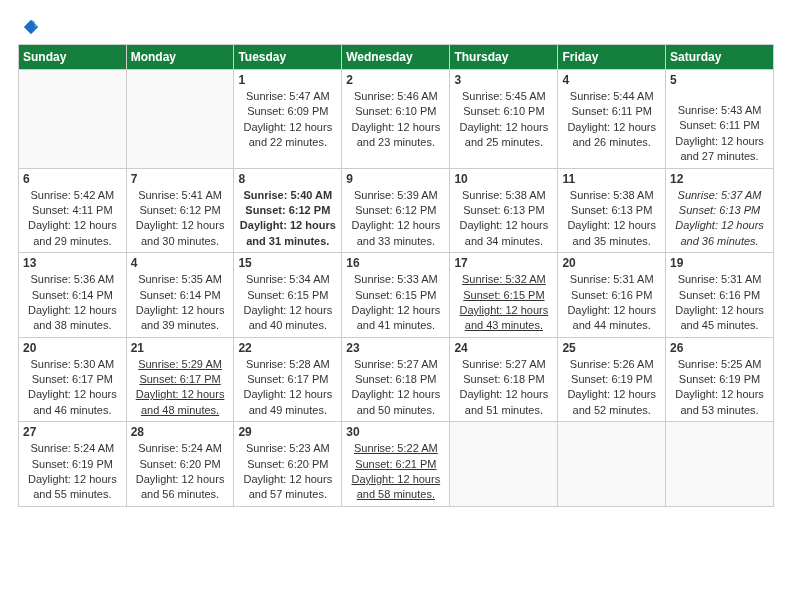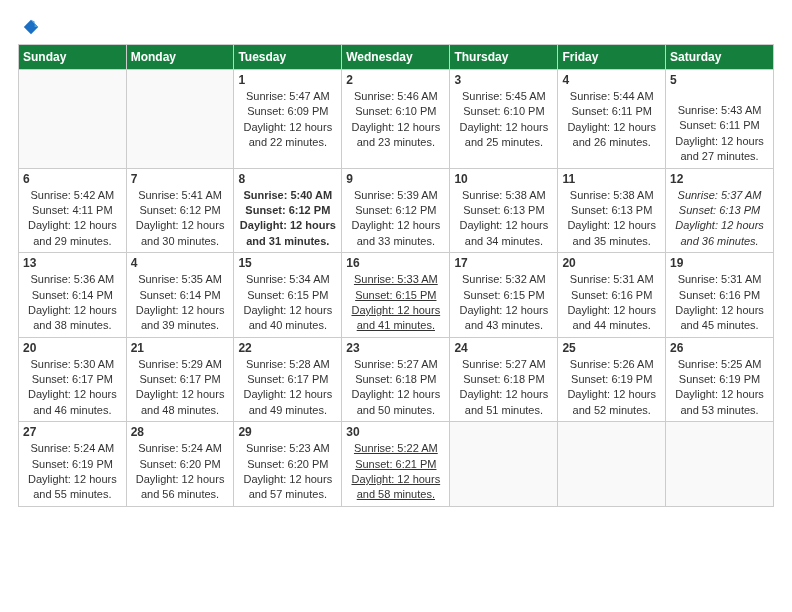--- a/index.html
+++ b/index.html
@@ -215,27 +215,27 @@
 Daylight: 12 hours and 39 minutes.</div>
         </td>
         <td>
           <span class="day-number">15</span>
           <div class="day-info" style="white-space: pre-line;">Sunrise: 5:34 AM
 Sunset: 6:15 PM
 Daylight: 12 hours and 40 minutes.</div>
         </td>
         <td>
           <span class="day-number">16</span>
-          <div class="day-info" style="white-space: pre-line; text-decoration: underline;">Sunrise: 5:33 AM
+          <div class="day-info" style="white-space: pre-line;">Sunrise: 5:33 AM
 Sunset: 6:15 PM
 Daylight: 12 hours and 41 minutes.</div>
         </td>
         <td>
           <span class="day-number">17</span>
-          <div class="day-info" style="white-space: pre-line;">Sunrise: 5:32 AM
+          <div class="day-info" style="white-space: pre-line; text-decoration: underline;">Sunrise: 5:32 AM
 Sunset: 6:15 PM
 Daylight: 12 hours and 43 minutes.</div>
         </td>
         <td>
           <span class="day-number">20</span>
           <div class="day-info" style="white-space: pre-line;">Sunrise: 5:31 AM
 Sunset: 6:16 PM
 Daylight: 12 hours and 44 minutes.</div>
         </td>
         <td>
@@ -247,21 +247,21 @@
       </tr>
       <tr class="cal-row">
         <td>
           <span class="day-number">20</span>
           <div class="day-info" style="white-space: pre-line;">Sunrise: 5:30 AM
 Sunset: 6:17 PM
 Daylight: 12 hours and 46 minutes.</div>
         </td>
         <td>
           <span class="day-number">21</span>
-          <div class="day-info" style="white-space: pre-line;">Sunrise: 5:29 AM
+          <div class="day-info" style="white-space: pre-line; text-decoration: underline;">Sunrise: 5:29 AM
 Sunset: 6:17 PM
 Daylight: 12 hours and 48 minutes.</div>
         </td>
         <td>
           <span class="day-number">22</span>
           <div class="day-info" style="white-space: pre-line;">Sunrise: 5:28 AM
 Sunset: 6:17 PM
 Daylight: 12 hours and 49 minutes.</div>
         </td>
         <td>

